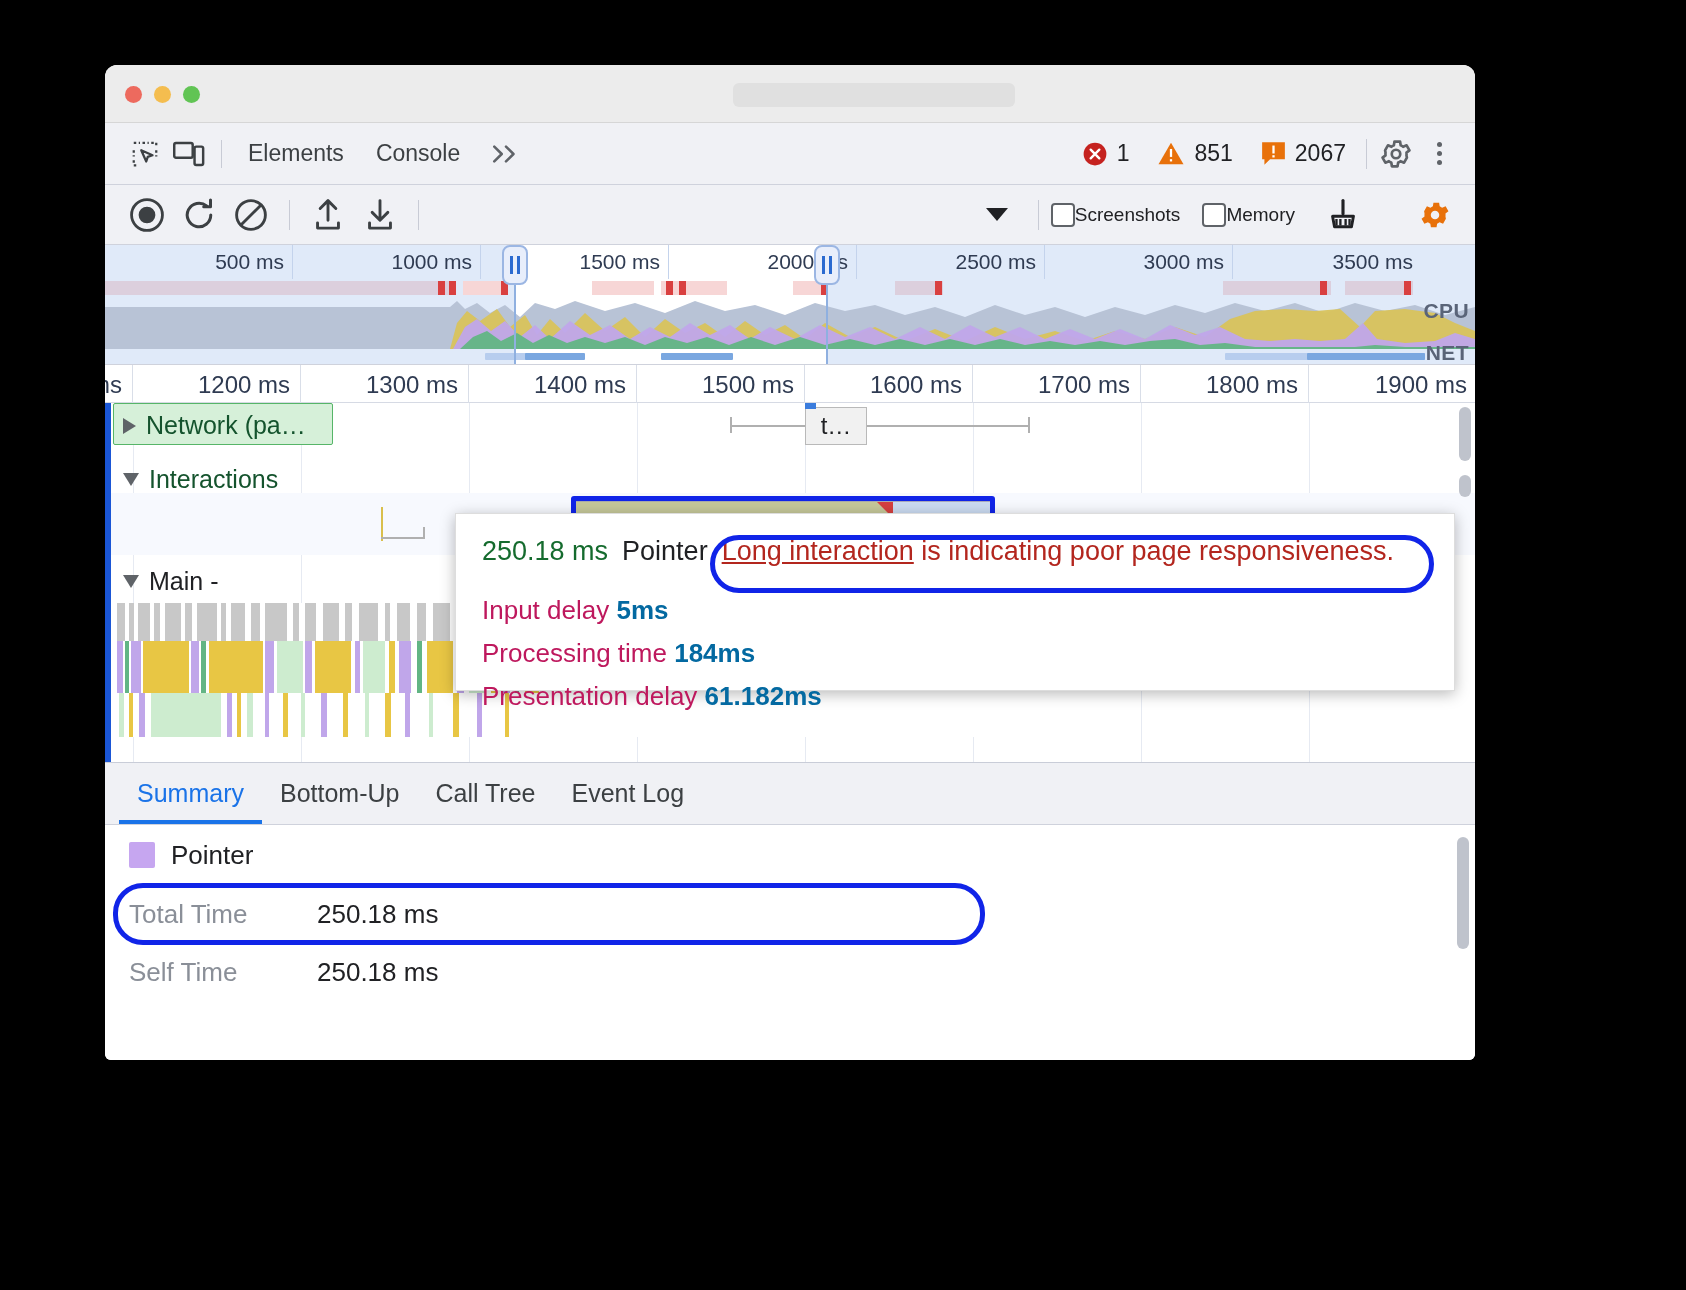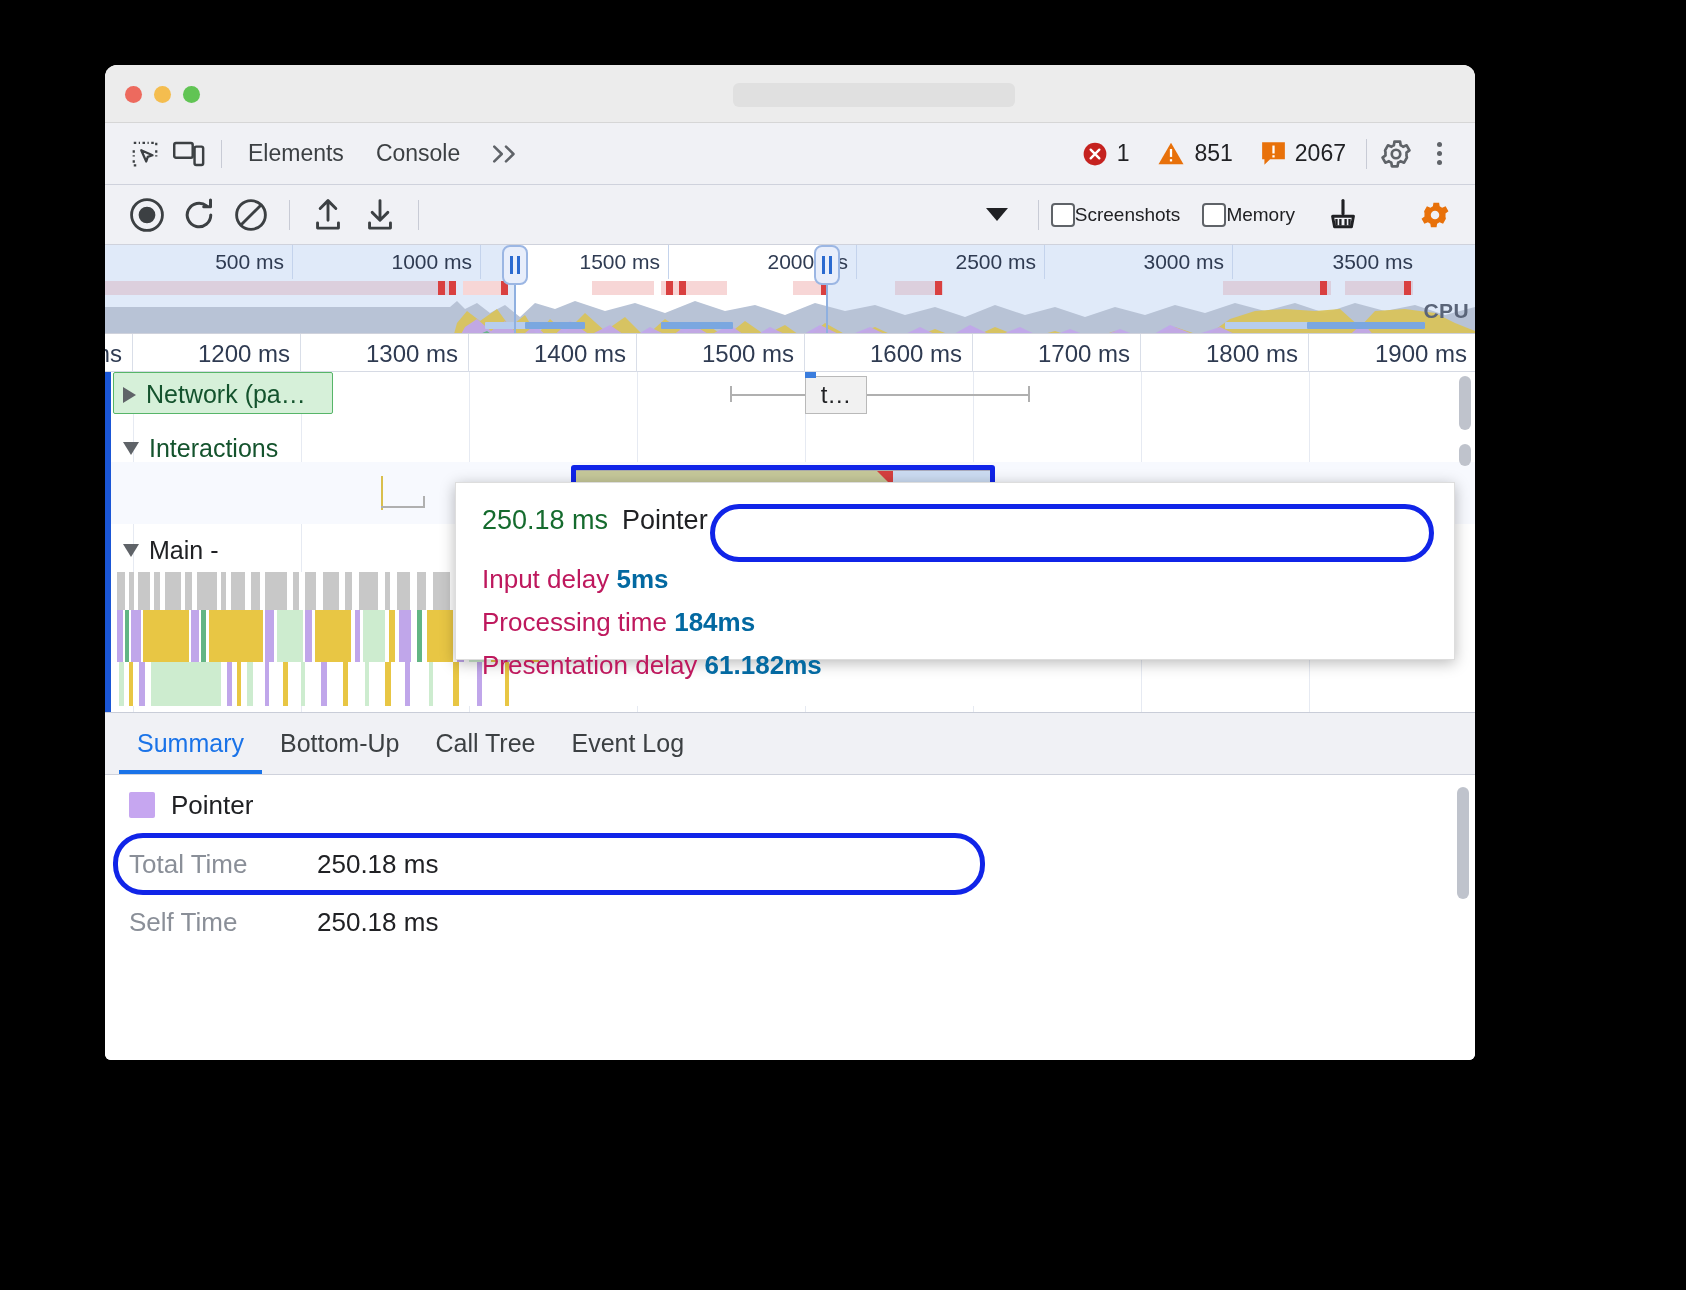--- a/index.html
+++ b/index.html
@@ -142,21 +142,21 @@
   }
   .cbox {
     width: 24px; height: 24px;
     border: 2px solid #5f6368;
     border-radius: 4px; background: #fff;
   }
 
   
   .overview {
     position: relative;
-    height: 89px;
+    height: 120px;
     background: #fff;
     overflow: hidden;
     border-bottom: 1px solid #cfd2dc;
   }
   .ov-ruler {
     position: absolute; left: 0; right: 0; top: 0; height: 34px;
   }
   .ov-tick {
     position: absolute; top: 0; height: 34px;
     border-right: 1px solid #c4d3ec;
@@ -290,21 +290,21 @@
   .tt-warn u { text-decoration: underline; }
   .tt-rows { margin-top: 28px; }
   .tt-row { font-size: 26px; margin-bottom: 12px; white-space: nowrap; }
   .tt-k { color: #be185d; text-align: right; }
   .tt-v { color: #0369a1; font-weight: bold; }
 
   
   .drawer {
     position: absolute;
     left: 0; right: 0; bottom: 0;
-    height: 348px;
+    height: 298px;
     background: #fff;
     border-top: 1px solid #c9cdd8;
   }
   .drawer-tabs {
     height: 62px;
     background: #f0f1f5;
     display: flex; align-items: stretch;
     border-bottom: 1px solid #cfd2dc;
     padding-left: 14px;
   }
@@ -721,20 +721,23 @@
         </g>
       </svg>
     </div>
 
     <div class="sel-left-bar"></div>
 
     <div class="tooltip" style="left:350px; top:148px; width:1000px; height:178px;">
       <div class="tt-line1">
         <span class="tt-dur">250.18 ms</span>
         <span class="tt-name">Pointer</span>
+        <span class="tt-warn">
+          <u>Long interaction</u><span> is indicating poor page responsiveness.</span>
+        </span>
       </div>
       <div class="tt-rows">
         <div class="tt-row">
           <span class="tt-k">Input delay</span>
           <span class="tt-v">5ms</span>
         </div>
         <div class="tt-row">
           <span class="tt-k">Processing time</span>
           <span class="tt-v">184ms</span>
         </div>

